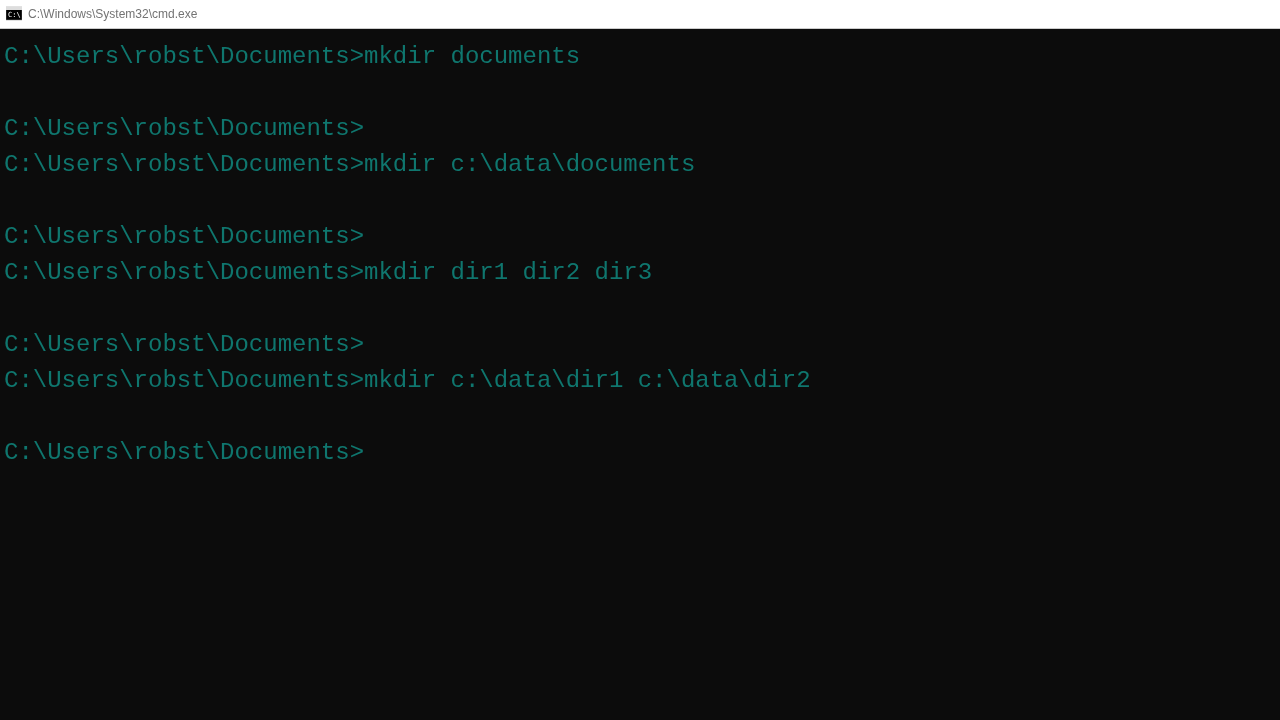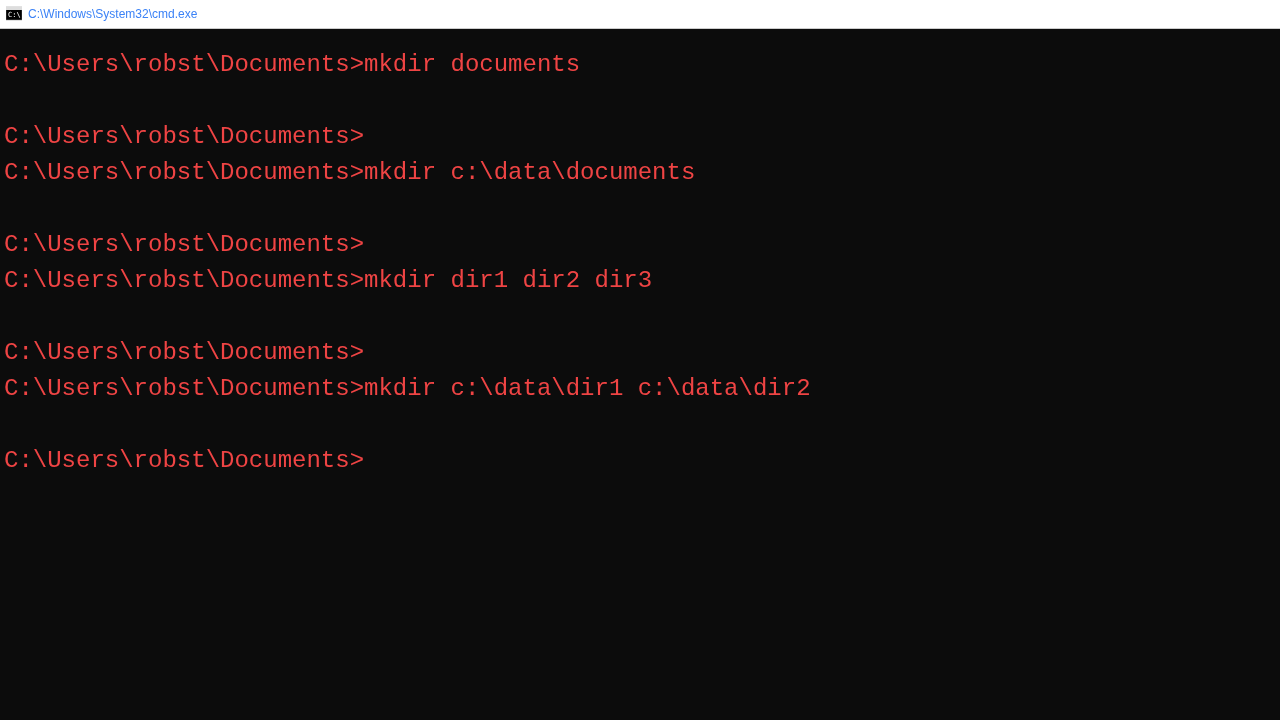--- a/index.html
+++ b/index.html
@@ -25,30 +25,29 @@
     }
     .title-icon {
       width: 16px;
       height: 16px;
       margin-right: 6px;
       flex-shrink: 0;
     }
     .title-text {
       font-family: "Segoe UI", Tahoma, sans-serif;
       font-size: 12px;
-      color: #3b82f6;
+      color: #737373;
     }
     .terminal {
       padding: 10px 4px 4px 4px;
-      color: #ef4444;
+      color: #0f766e;
       font-size: 24px;
       line-height: 1.5;
       white-space: pre;
       font-family: Consolas, 'Courier New', monospace;
-      margin-top: 8px;
     }
     .line {
       display: block;
       min-height: 36px;
     }
     .blank {
       display: block;
       height: 36px;
     }
   </style>

